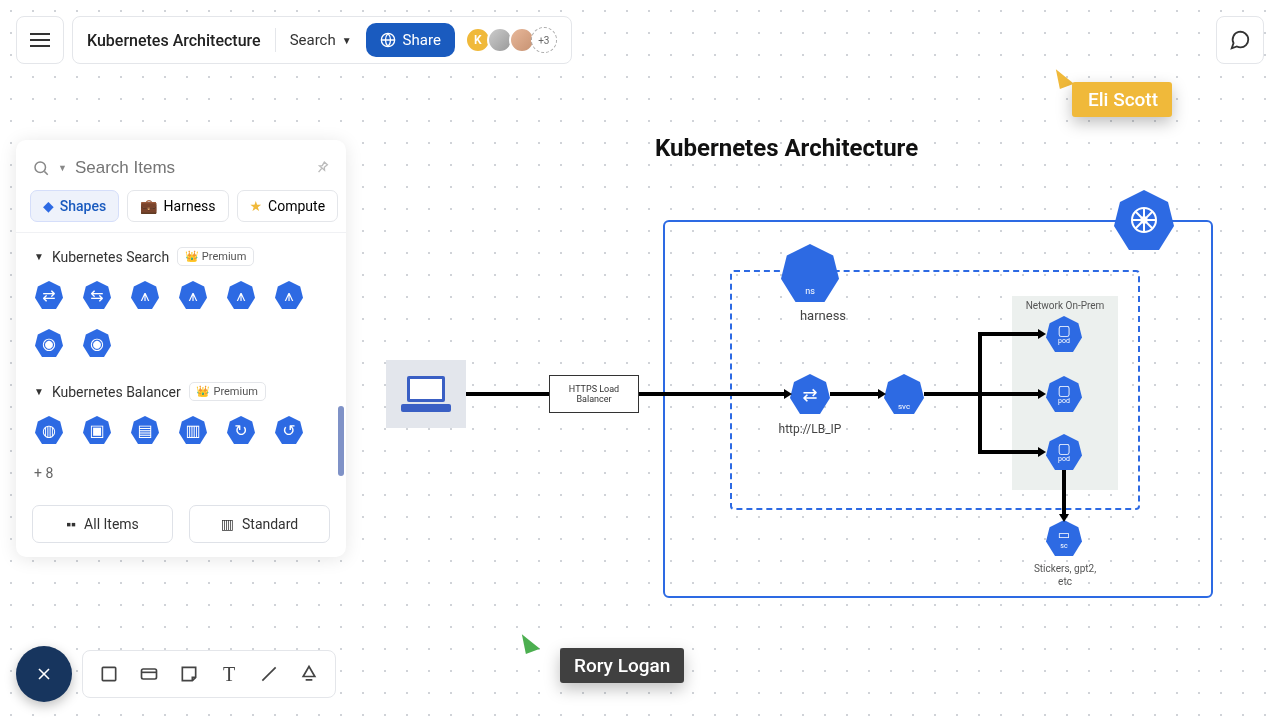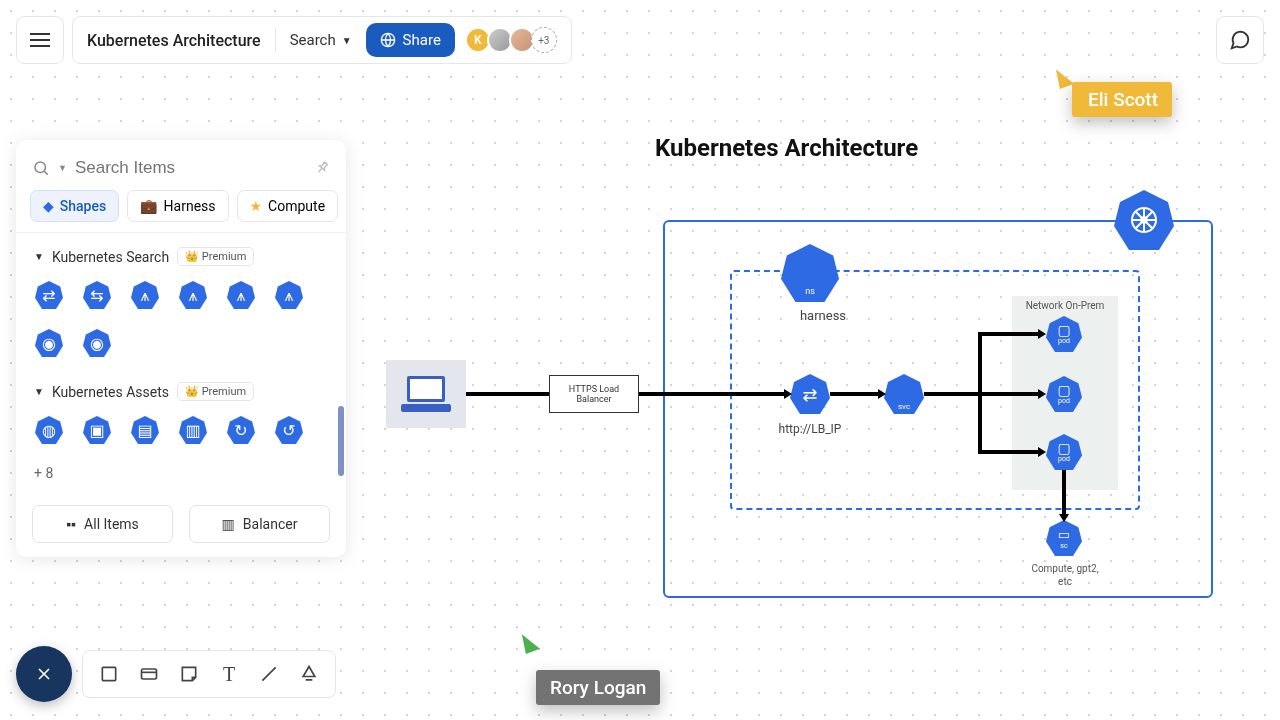--- a/index.html
+++ b/index.html
@@ -84,21 +84,21 @@
 .sc-cap { position:absolute; top:562px; left:1030px; width:70px; text-align:center; font-size:10px;color:#555;line-height:1.3; }
 
 
 .conn { position: absolute; background: #000; }
 .arrow-r { position: absolute; width: 0; height: 0; border-top: 5px solid transparent; border-bottom: 5px solid transparent; border-left: 8px solid #000; }
 .arrow-d { position: absolute; width: 0; height: 0; border-left: 5px solid transparent; border-right: 5px solid transparent; border-top: 8px solid #000; }
 
 
 .cursor-tag { position: absolute; padding: 6px 14px; font-size: 19px; font-weight: 500; color: #fff; border-radius: 3px; box-shadow: 0 6px 16px rgba(0,0,0,0.25); }
 .cursor-yellow { background: #f0b93a; top: 82px; left: 1072px; padding-left: 16px; }
-.cursor-green { background: #737373; top: 648px; left: 536px; margin-top: 22px; }
+.cursor-green { background: #404040; top: 648px; left: 560px; }
 .cursor-ptr { position: absolute; width: 0; height: 0; }
 .ptr-yellow { top: 67px; left: 1056px; border-left: 3px solid transparent; border-right: 12px solid transparent; border-bottom: 20px solid #f0b93a; transform: rotate(-20deg); }
 .ptr-green { top: 632px; left: 522px; border-left: 3px solid transparent; border-right: 12px solid transparent; border-bottom: 20px solid #4caf50; transform: rotate(-20deg); }
 
 svg { display: block; }
 </style>
 </head>
 <body>
 
 <div class="canvas-bg"></div>
@@ -199,21 +199,21 @@
         </div>
       <div class="shape-item">
           <div class="hept">◉</div>
         </div>
       <div class="shape-item">
           <div class="hept">◉</div>
         </div>
     </div>
     <div class="group-head">
       <span style="font-size:10px;">▼</span>
-      <span>Kubernetes Assets</span>
+      <span>Kubernetes Balancer</span>
       <span class="badge-prem">
           <span style="color:#f0b93a;">👑</span>
           <span>Premium</span>
         </span>
     </div>
     <div class="shape-grid">
       <div class="shape-item">
           <div class="hept">◍</div>
         </div>
       <div class="shape-item">
@@ -235,21 +235,21 @@
     <div class="plusmore">+ 8</div>
   </div>
   <div class="scrollbar-thumb"></div>
   <div class="panel-footer">
     <div class="foot-btn">
       <span>▪▪</span>
       <span>All Items</span>
     </div>
     <div class="foot-btn">
       <span>▥</span>
-      <span>Balancer</span>
+      <span>Standard</span>
     </div>
   </div>
 </div>
 
 <div class="bottom-tools">
   <div class="close-fab">
     <svg width="20" height="20" viewBox="0 0 24 24" stroke="#fff" stroke-width="2">
         <line x1="6" y1="6" x2="18" y2="18"></line>
         <line x1="18" y1="6" x2="6" y2="18"></line>
       </svg>
@@ -338,21 +338,21 @@
     <span>pod</span>
   </div>
 <div class="pod pod3">
     <span class="cube">▢</span>
     <span>pod</span>
   </div>
 <div class="sc-node">
     <span style="font-size:13px;">▭</span>
     <span>sc</span>
   </div>
-<div class="sc-cap">Compute, gpt2, etc</div>
+<div class="sc-cap">Stickers, gpt2, etc</div>
 
 <div class="conn" style="top:392px;left:466px;width:83px;height:4px;"></div>
 <div class="conn" style="top:392px;left:639px;width:147px;height:4px;"></div>
 <div class="arrow-r" style="top:389px;left:784px;"></div>
 <div class="conn" style="top:392px;left:830px;width:50px;height:4px;"></div>
 <div class="arrow-r" style="top:389px;left:878px;"></div>
 <div class="conn" style="top:392px;left:924px;width:56px;height:4px;"></div>
 <div class="conn" style="top:332px;left:978px;width:4px;height:122px;"></div>
 <div class="conn" style="top:332px;left:978px;width:62px;height:4px;"></div>
 <div class="arrow-r" style="top:329px;left:1038px;"></div>

